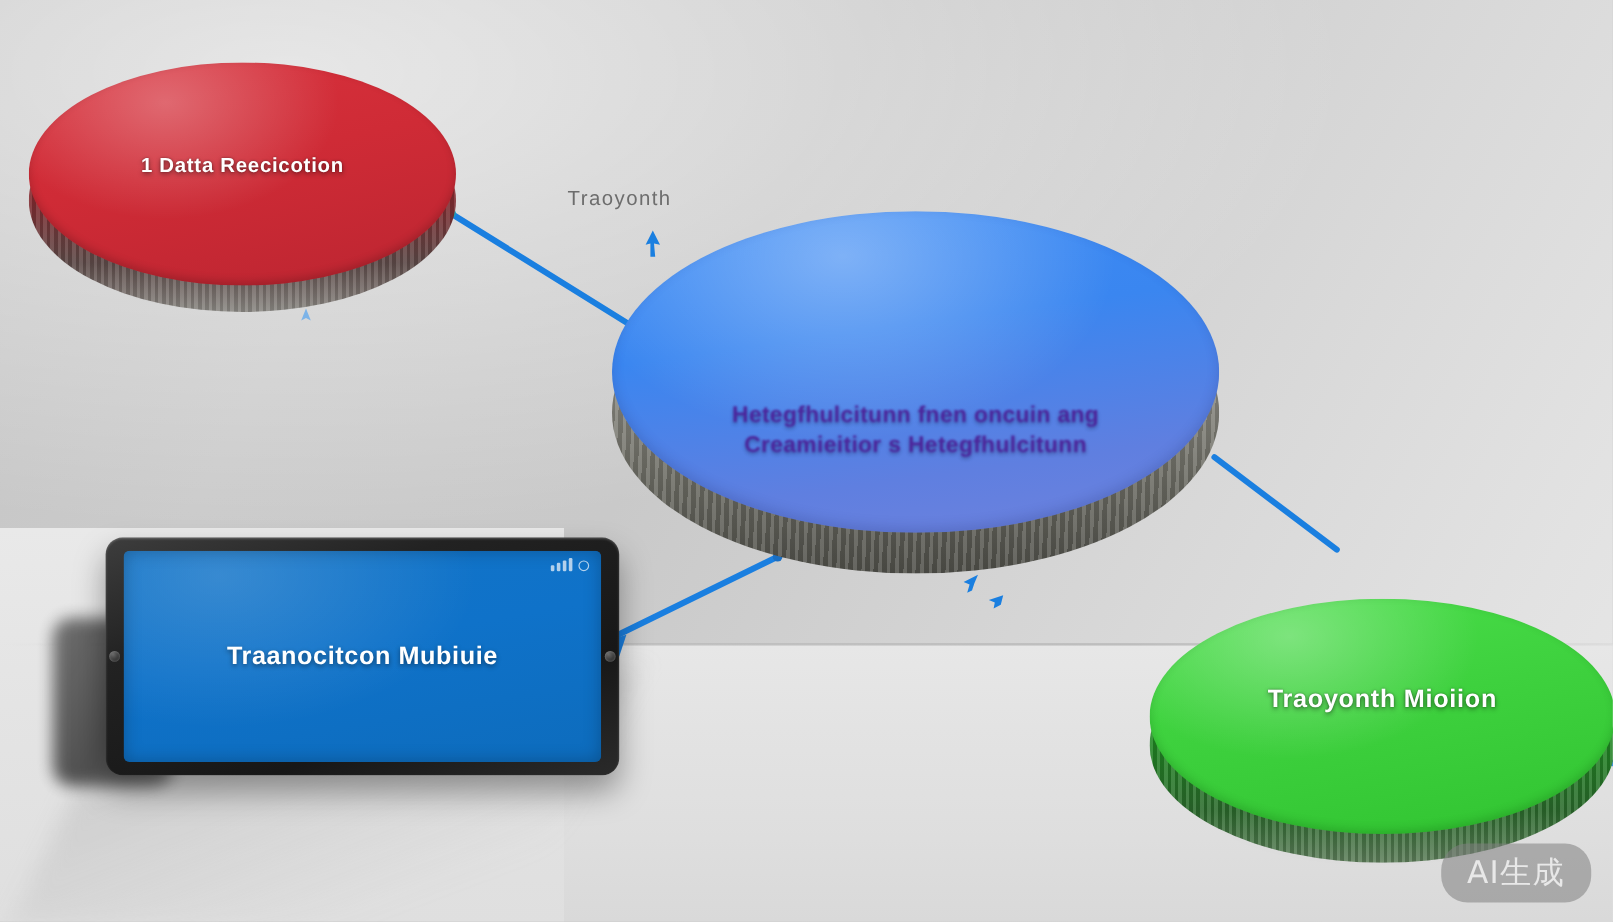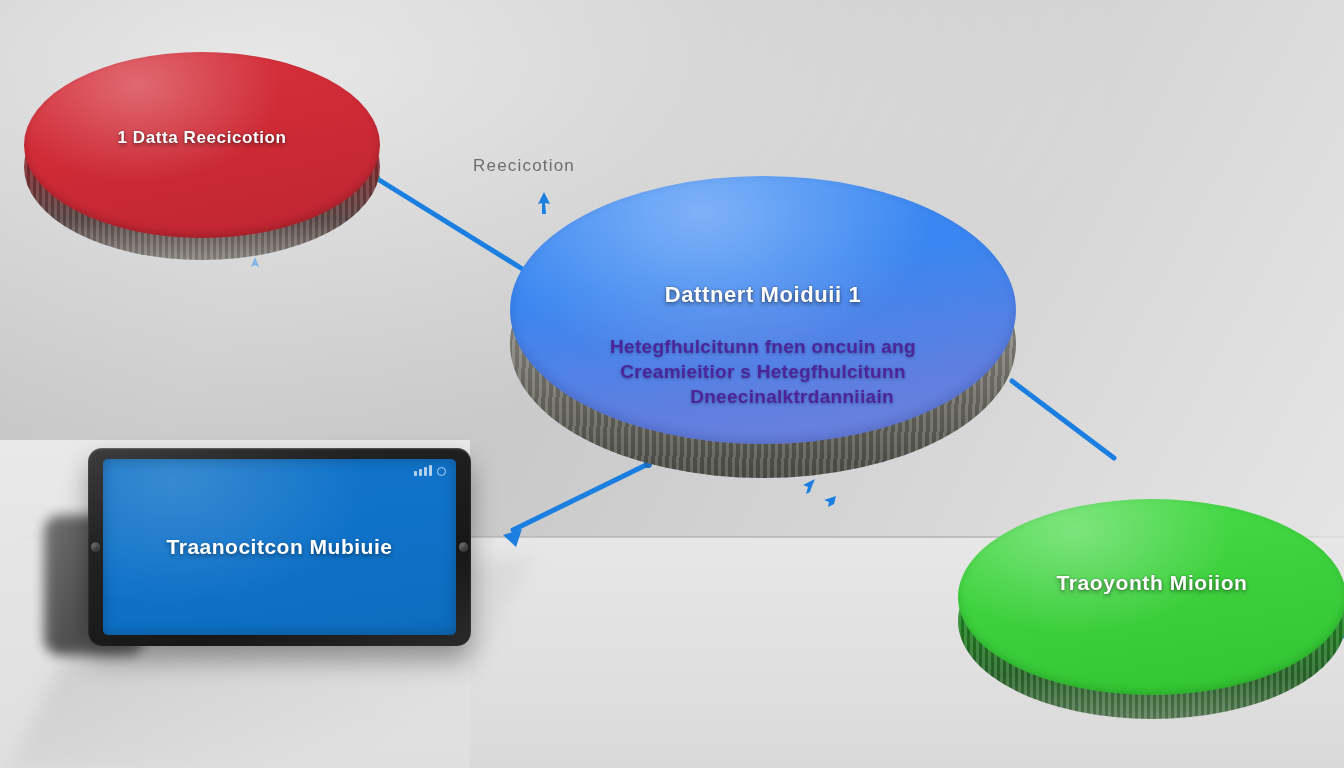--- a/index.html
+++ b/index.html
@@ -123,21 +123,21 @@
     color:#4c1d95;font-weight:bold;font-size:19px;line-height:25px;
     text-shadow:0 1px 3px rgba(20,40,90,.5);
     opacity:.92;filter:blur(.7px);
     letter-spacing:.3px;
   }
   #disc-blue .disc-sub{top:158px;}
   #disc-blue .sub-3{margin-left:58px;}
 
   
   #tablet{
-    position:absolute;left:88px;top:448px;width:383px;height:198px;
+    position:absolute;left:88px;top:448px;width:428px;height:198px;
     border-radius:14px;
     background:linear-gradient(160deg,#3d3d3d 0%, #222222 30%, #171717 70%, #2a2a2a 100%);
     box-shadow:0 14px 26px rgba(0,0,0,.35), inset 0 1px 2px rgba(255,255,255,.25);
     padding:11px 15px;box-sizing:border-box;
   }
   #tablet .screen{
     position:relative;width:100%;height:100%;border-radius:5px;overflow:hidden;
     background:
       radial-gradient(90% 120% at 20% 12%, rgba(255,255,255,.16) 0%, rgba(255,255,255,0) 60%),
       linear-gradient(170deg,#1274c8 0%, #0f72c9 45%, #0d6cbd 100%);
@@ -218,38 +218,36 @@
   <svg class="cursor-arrow" style="left:797px;top:476px;" width="22" height="22" viewBox="0 0 22 22">
     <path d="M18 3 L6 9 L11 11 L9 18 L13 16 L15 10 Z" fill="#1a7fe0"></path>
   </svg>
   <svg class="cursor-arrow" style="left:818px;top:492px;" width="22" height="18" viewBox="0 0 22 18">
     <path d="M18 4 L6 8 L11 10 L10 15 L16 12 Z" fill="#1a7fe0"></path>
   </svg>
   <svg class="cursor-arrow" style="left:249px;top:256px;" width="12" height="14" viewBox="0 0 12 14">
     <path d="M6 1 L10 11 L6 9 L2 11 Z" fill="#7cb3e8"></path>
   </svg>
 
-  <div class="edge-label" style="left:473px;top:156px;">Reecicotion</div>
+  <div class="edge-label" style="left:473px;top:156px;">Traoyonth</div>
 
   <div class="disc" id="disc-red">
     <div class="cap-shadow"></div>
     <div class="rim"></div>
     <div class="top"></div>
     <div class="disc-title">1  Datta Reecicotion</div>
   </div>
 
   <div class="disc" id="disc-blue">
     <div class="cap-shadow"></div>
     <div class="rim"></div>
     <div class="top"></div>
-    <div class="disc-title">Dattnert Moiduii 1</div>
     <div class="disc-sub">
       <div class="sub-1">Hetegfhulcitunn fnen  oncuin ang</div>
       <div class="sub-2">Creamieitior s Hetegfhulcitunn</div>
-      <div class="sub-3">Dneecinalktrdanniiain</div>
     </div>
   </div>
 
   <div class="disc" id="disc-green">
     <div class="cap-shadow"></div>
     <div class="rim"></div>
     <div class="top"></div>
     <div class="disc-title">Traoyonth Mioiion</div>
   </div>
 
@@ -261,14 +259,15 @@
         <i></i>
         <i></i>
         <i></i>
         <i></i>
         <span class="dot"></span>
       </div>
       <div class="screen-label">Traanocitcon Mubiuie</div>
     </div>
   </div>
 
+  <div id="watermark">AI生成</div>
 
 </div>
 
 </body></html>

